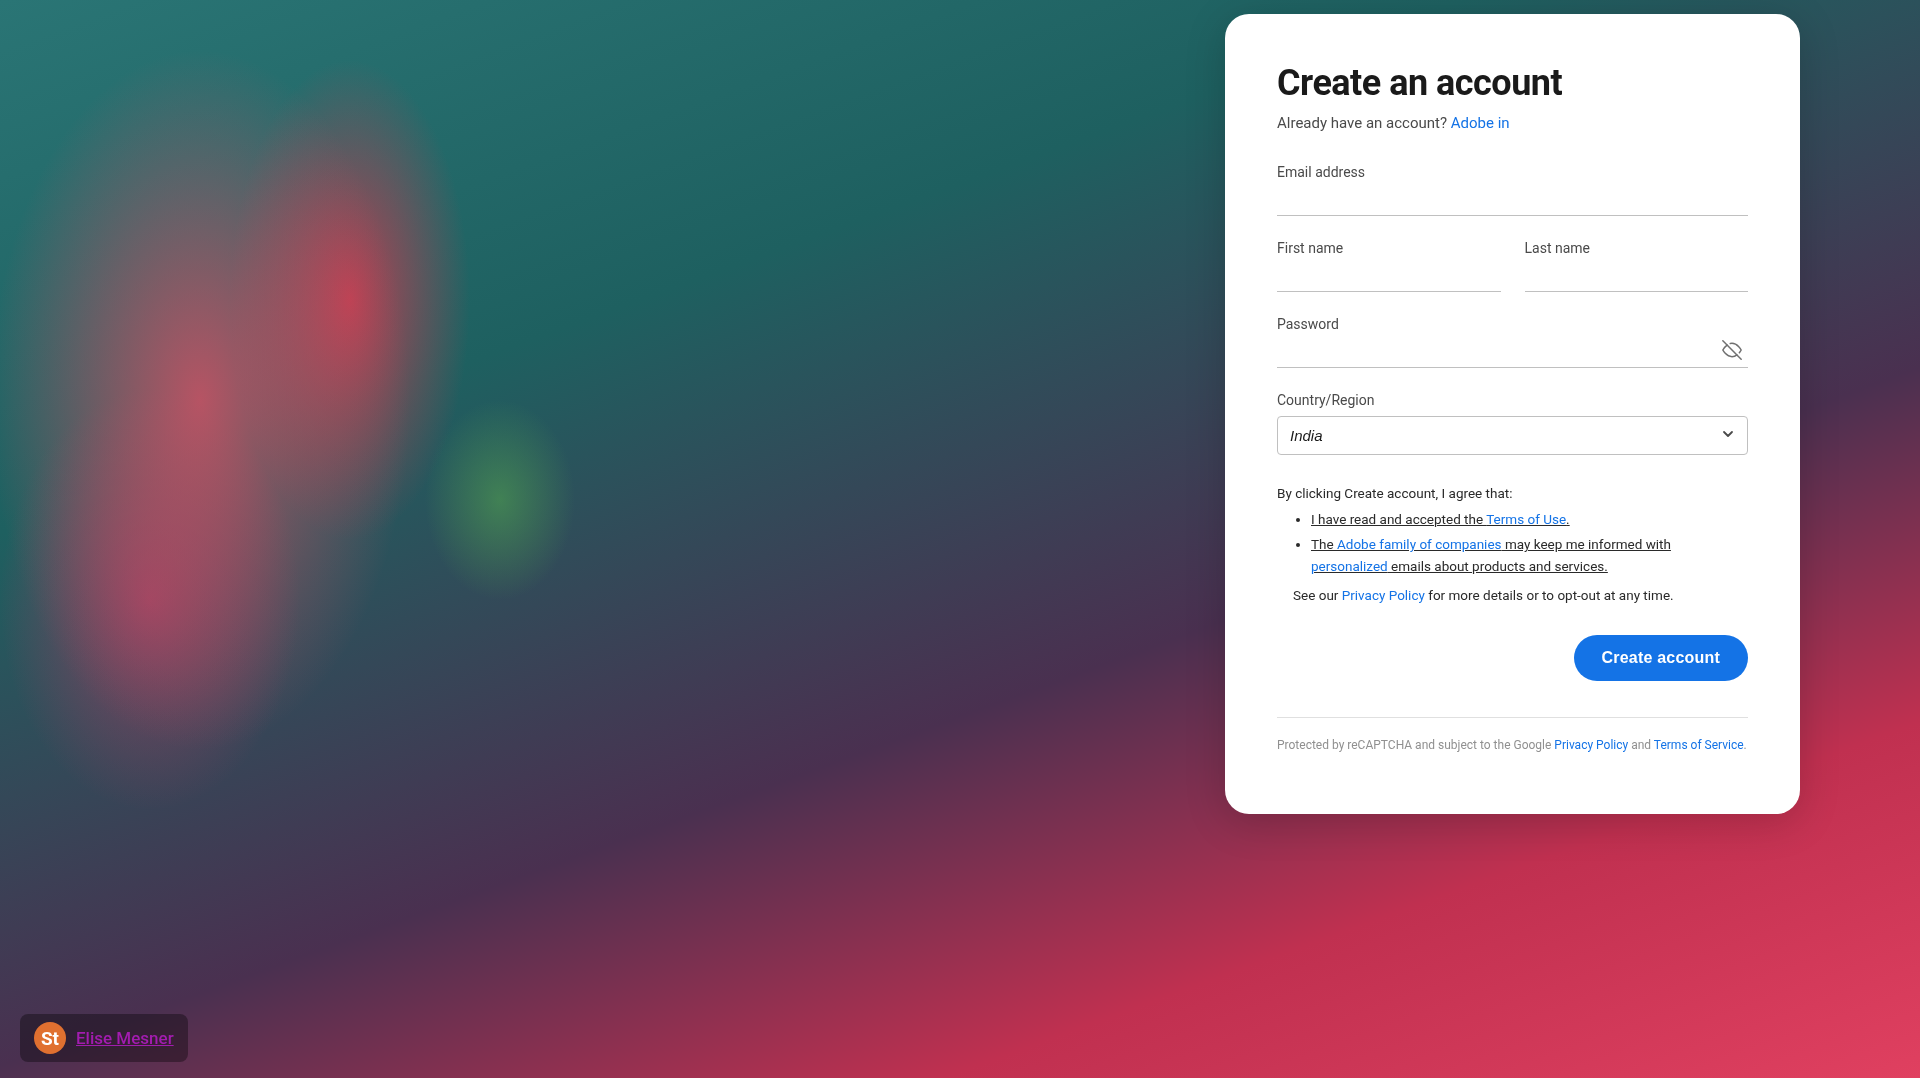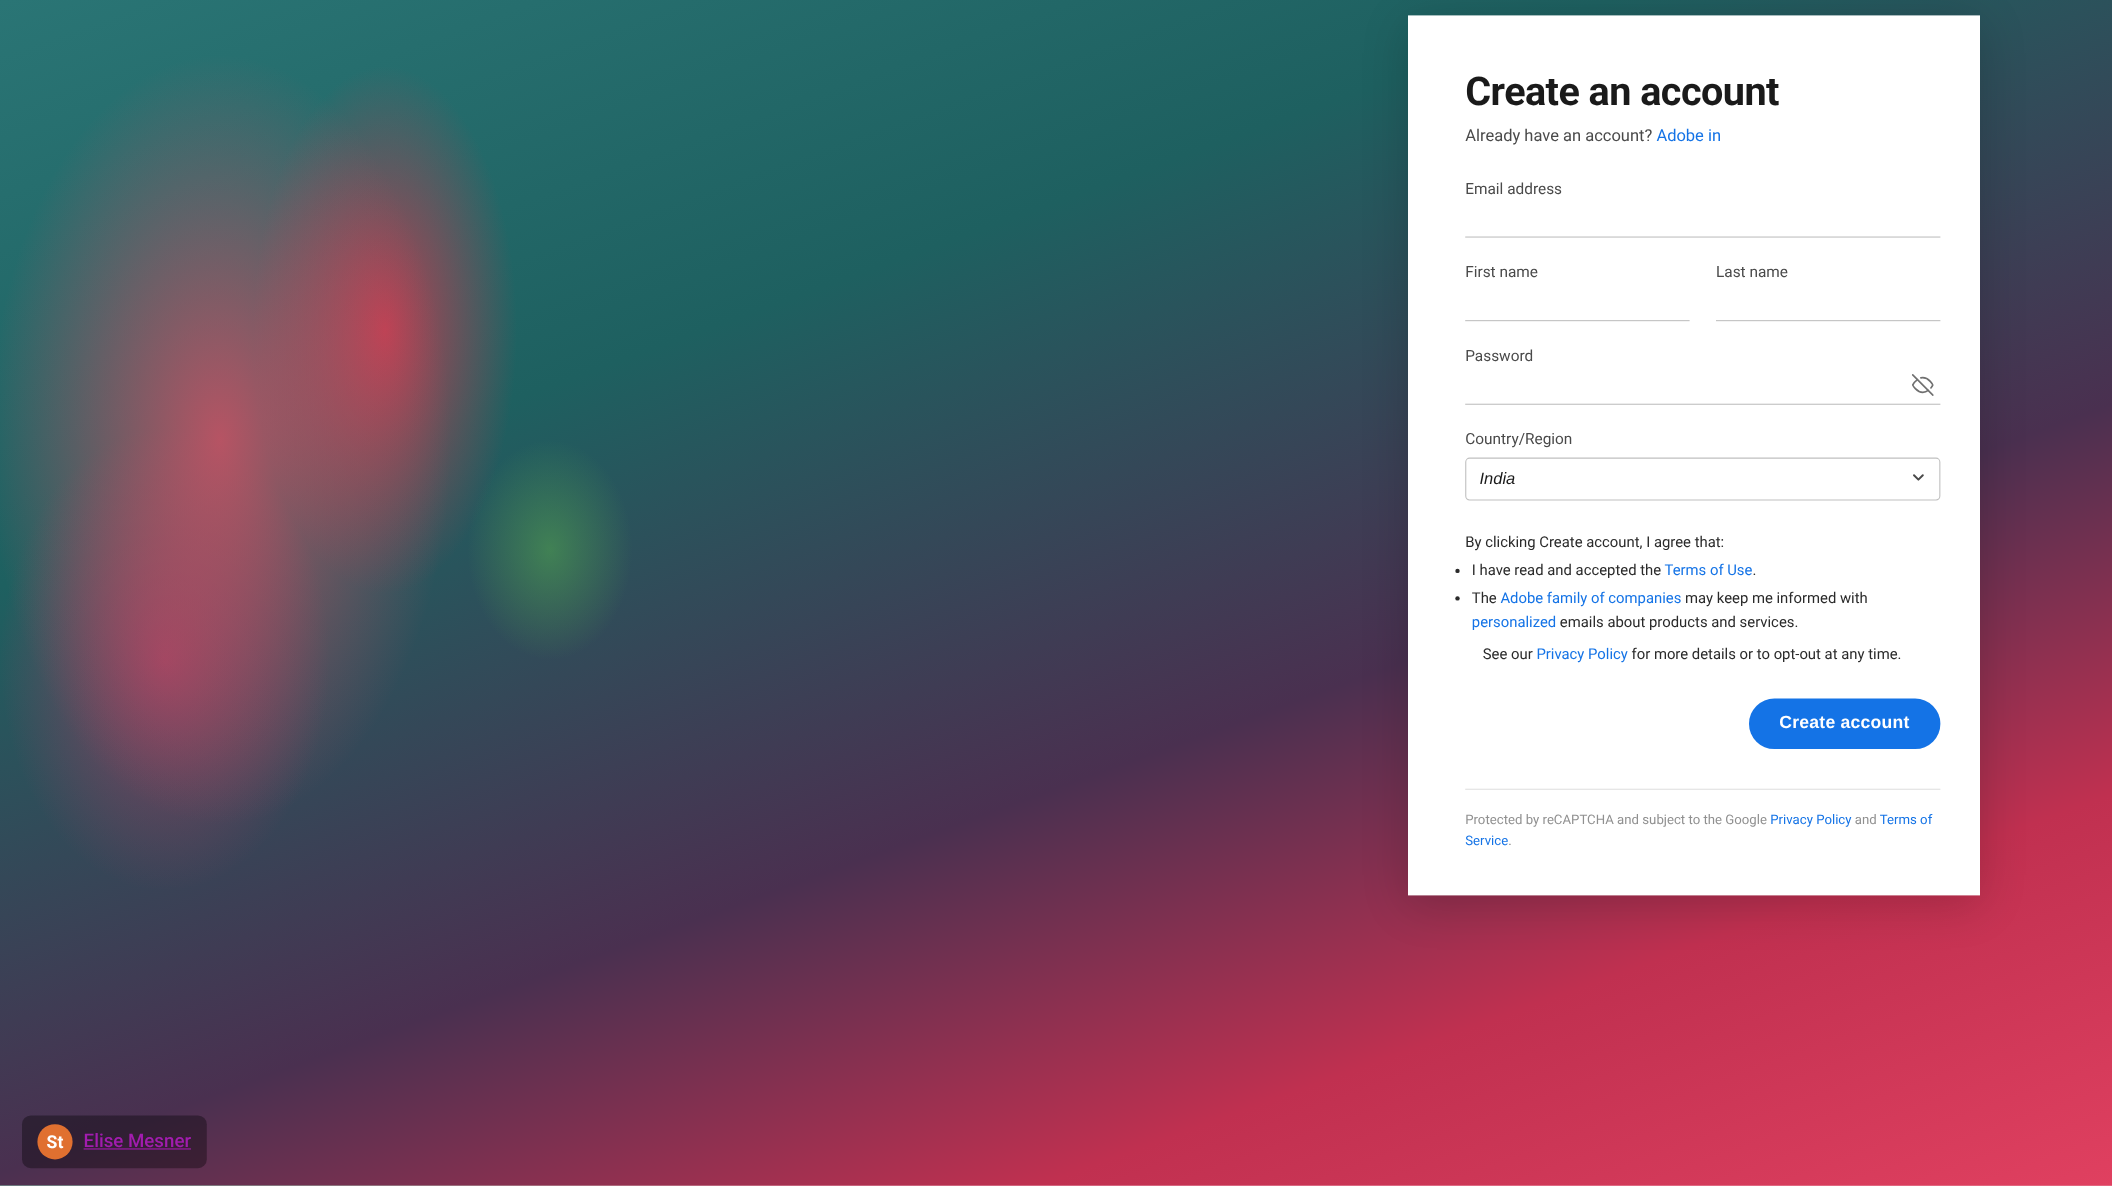--- a/index.html
+++ b/index.html
@@ -41,25 +41,25 @@
       display: flex;
       align-items: center;
       justify-content: flex-end;
       padding-right: 0;
     }
 
     .form-panel {
       position: absolute;
       right: 120px;
       top: 14px;
-      width: 520px;
+      width: 575px;
       min-height: 800px;
       background: #ffffff;
-      border-radius: 0;
-      padding: 48px 36px 40px 52px;
+      border-radius: 24px;
+      padding: 48px 52px 40px 52px;
       box-shadow: 0 8px 40px rgba(0,0,0,0.18);
       display: flex;
       flex-direction: column;
     }
 
     .form-title {
       font-size: 36px;
       font-weight: 700;
       color: #1a1a1a;
       margin-bottom: 10px;
@@ -177,22 +177,23 @@
     }
 
     .agreement-text {
       font-size: 13.5px;
       color: #2a2a2a;
       margin-bottom: 28px;
       line-height: 1.6;
     }
 
     .agreement-text .bullet-list {
-      margin-left: 6px;
+      margin-left: 34px;
       margin-top: 4px;
+      text-decoration: underline;
     }
 
     .agreement-text .bullet-list li {
       margin-bottom: 4px;
     }
 
     .agreement-text a {
       color: #1473e6;
       text-decoration: none;
     }
@@ -250,21 +251,21 @@
     }
 
     .user-avatar {
       width: 32px;
       height: 32px;
       background: #e07030;
       border-radius: 50%;
       display: flex;
       align-items: center;
       justify-content: center;
-      font-size: 16px;
+      font-size: 19px;
       font-weight: 700;
       color: #ffffff;
       text-align: right;
     }
 
     .user-name {
       font-size: 17px;
       color: #a21caf;
       font-weight: 500;
       text-decoration: underline;

